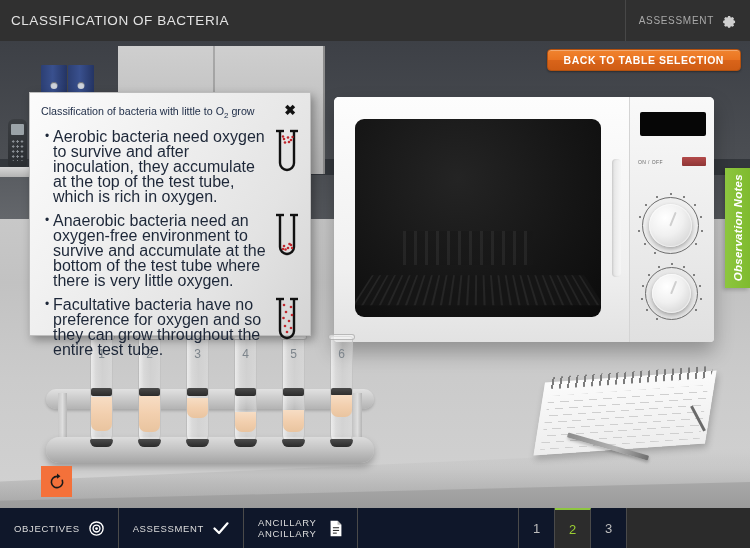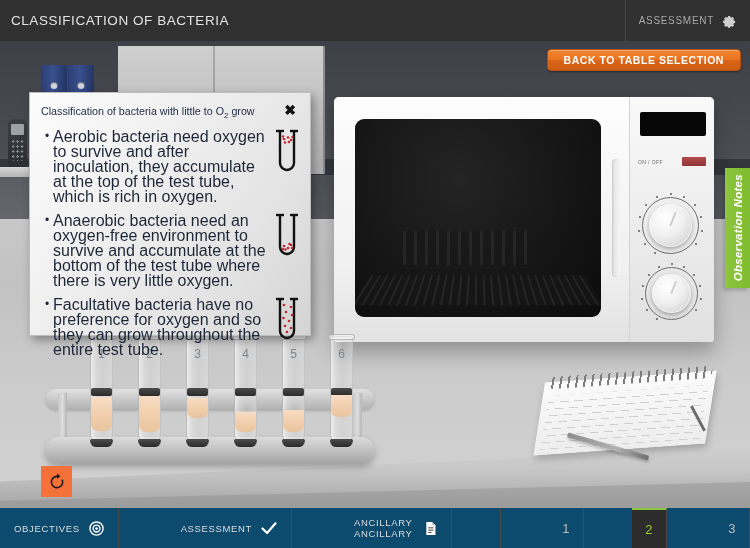--- a/index.html
+++ b/index.html
@@ -484,25 +484,24 @@
     flex: 0 0 26px;
     width: 26px; height: 48px;
     position: relative;
     margin-left: 2px;
   }
 
   
   .bottombar {
     position: absolute;
     left: 0; bottom: 0;
-    width: 750px; height: 40px;
-    background: #0c4a6e;
+    width: 627px; height: 40px;
+    background: #0f172a;
     display: flex;
     z-index: 60;
-    gap: 48px;
   }
   .bb-item {
     height: 40px;
     display: flex; align-items: center;
     gap: 9px;
     padding: 0 14px;
     border-right: 1px solid #4a4a4a;
     color: #dcdcdc;
     font-size: 9.5px;
     letter-spacing: .65px;

